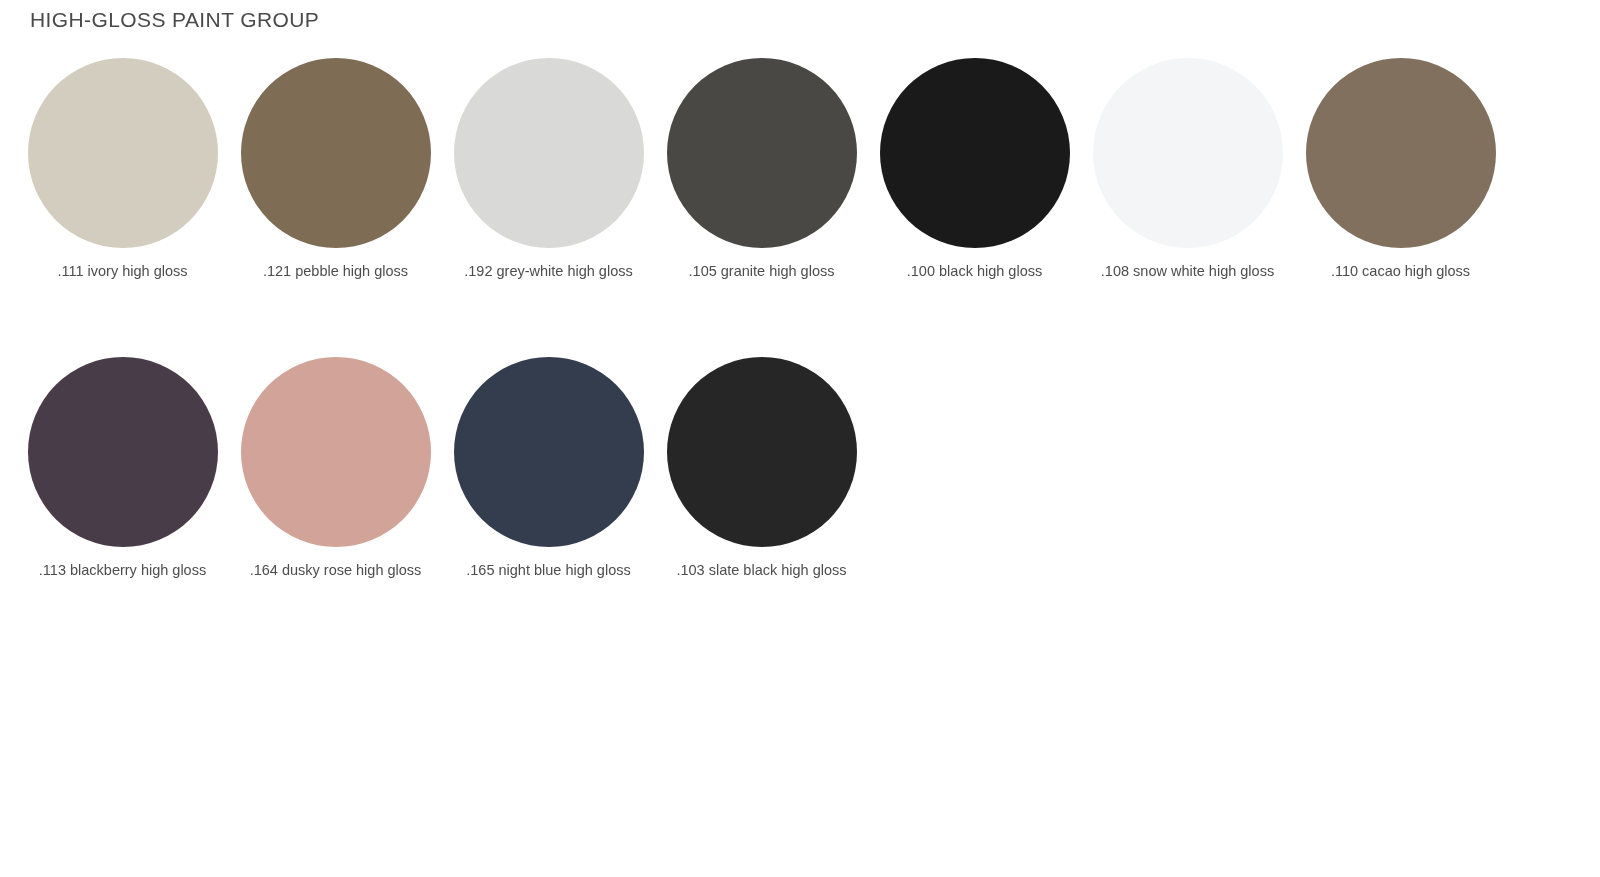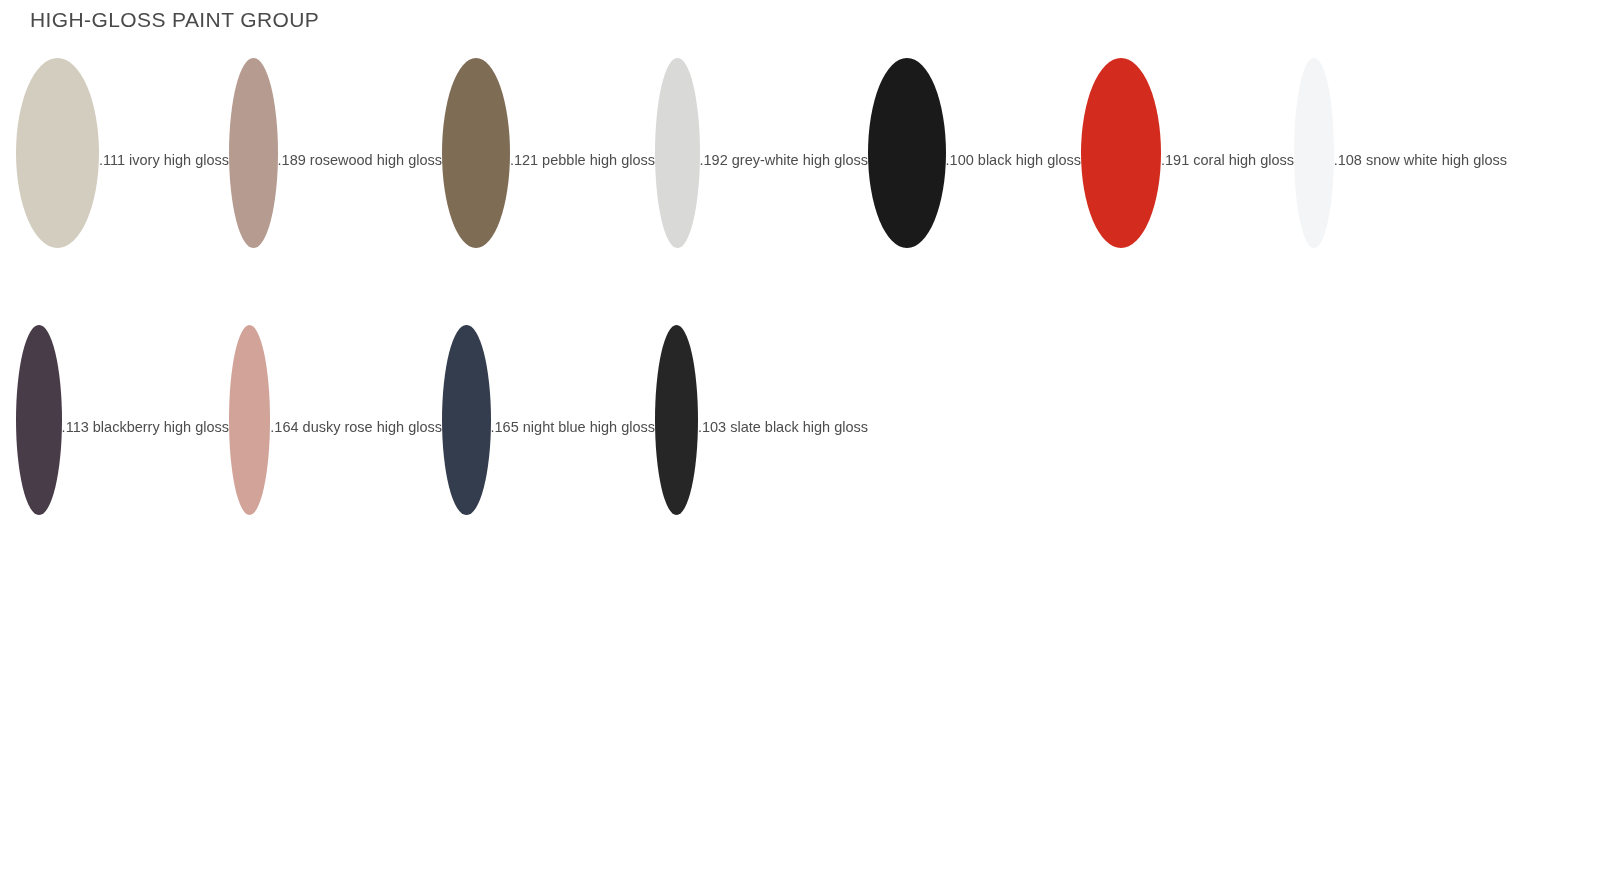--- a/index.html
+++ b/index.html
@@ -39,21 +39,21 @@
     display: grid;
     grid-template-columns: repeat(7, 213px);
     justify-content: start;
     padding-left: 16px;
     box-sizing: border-box;
     row-gap: 77px;
   }
   .swatch-cell {
     width: 213px;
     display: flex;
-    flex-direction: row;
+    flex-direction: column;
     align-items: center;
   }
   .swatch-disc {
     width: 190px;
     height: 190px;
     border-radius: 50%;
     background: #cccccc;
   }
   .swatch-label {
     margin-top: 15px;
@@ -70,42 +70,42 @@
 <div class="page">
 
   <div class="page-title">HIGH-GLOSS PAINT GROUP</div>
 
   <div class="swatch-grid">
       <div class="swatch-cell">
         <div class="swatch-disc" style="background: rgb(210, 205, 190);"></div>
         <div class="swatch-label">.111 ivory high gloss</div>
       </div>
       <div class="swatch-cell">
-        <div class="swatch-disc" style="background: rgb(182, 155, 144);"></div>
-        <div class="swatch-label">.189 rosewood high gloss</div>
-      </div>
-      <div class="swatch-cell">
         <div class="swatch-disc" style="background: rgb(127, 108, 85);"></div>
         <div class="swatch-label">.121 pebble high gloss</div>
       </div>
       <div class="swatch-cell">
         <div class="swatch-disc" style="background: rgb(217, 217, 216);"></div>
         <div class="swatch-label">.192 grey-white high gloss</div>
       </div>
       <div class="swatch-cell">
+        <div class="swatch-disc" style="background: rgb(74, 72, 68);"></div>
+        <div class="swatch-label">.105 granite high gloss</div>
+      </div>
+      <div class="swatch-cell">
         <div class="swatch-disc" style="background: rgb(26, 26, 26);"></div>
         <div class="swatch-label">.100 black high gloss</div>
       </div>
       <div class="swatch-cell">
-        <div class="swatch-disc" style="background: rgb(211, 43, 30);"></div>
-        <div class="swatch-label">.191 coral high gloss</div>
+        <div class="swatch-disc" style="background: rgb(244, 245, 247);"></div>
+        <div class="swatch-label">.108 snow white high gloss</div>
       </div>
       <div class="swatch-cell">
-        <div class="swatch-disc" style="background: rgb(244, 245, 247);"></div>
-        <div class="swatch-label">.108 snow white high gloss</div>
+        <div class="swatch-disc" style="background: rgb(130, 112, 95);"></div>
+        <div class="swatch-label">.110 cacao high gloss</div>
       </div>
       <div class="swatch-cell">
         <div class="swatch-disc" style="background: rgb(72, 60, 72);"></div>
         <div class="swatch-label">.113 blackberry high gloss</div>
       </div>
       <div class="swatch-cell">
         <div class="swatch-disc" style="background: rgb(210, 163, 153);"></div>
         <div class="swatch-label">.164 dusky rose high gloss</div>
       </div>
       <div class="swatch-cell">

